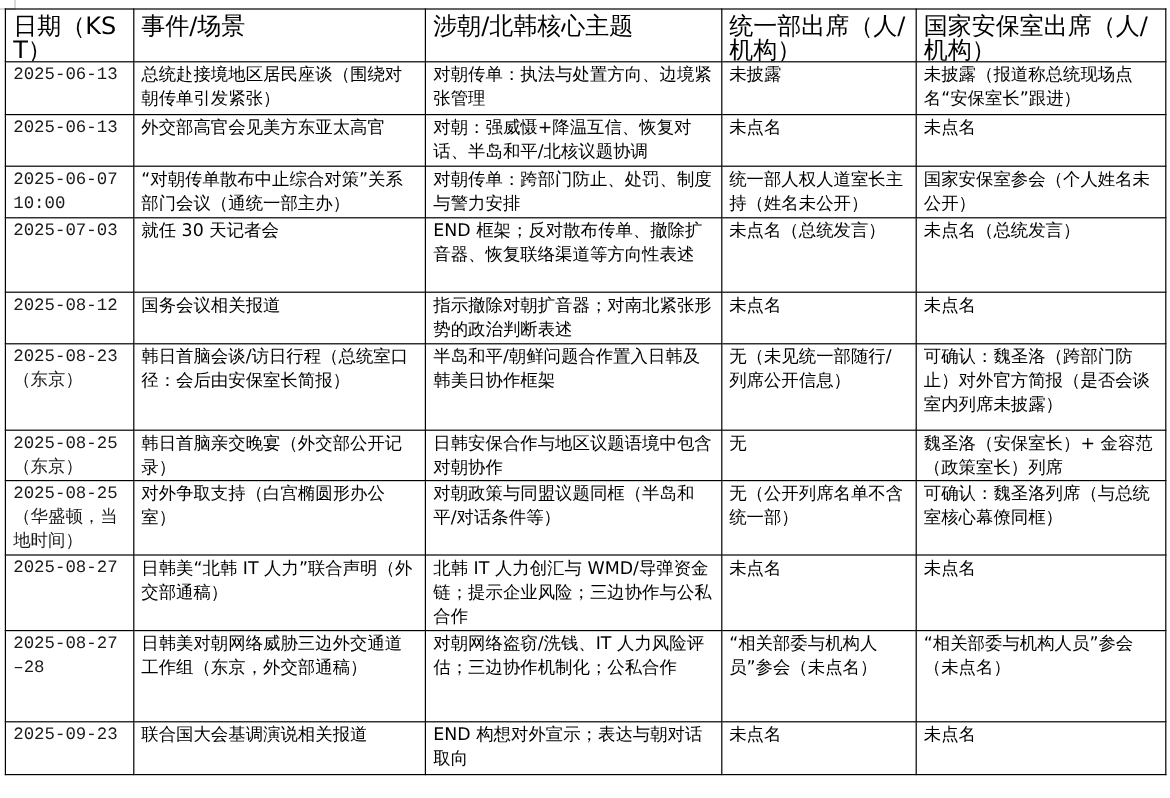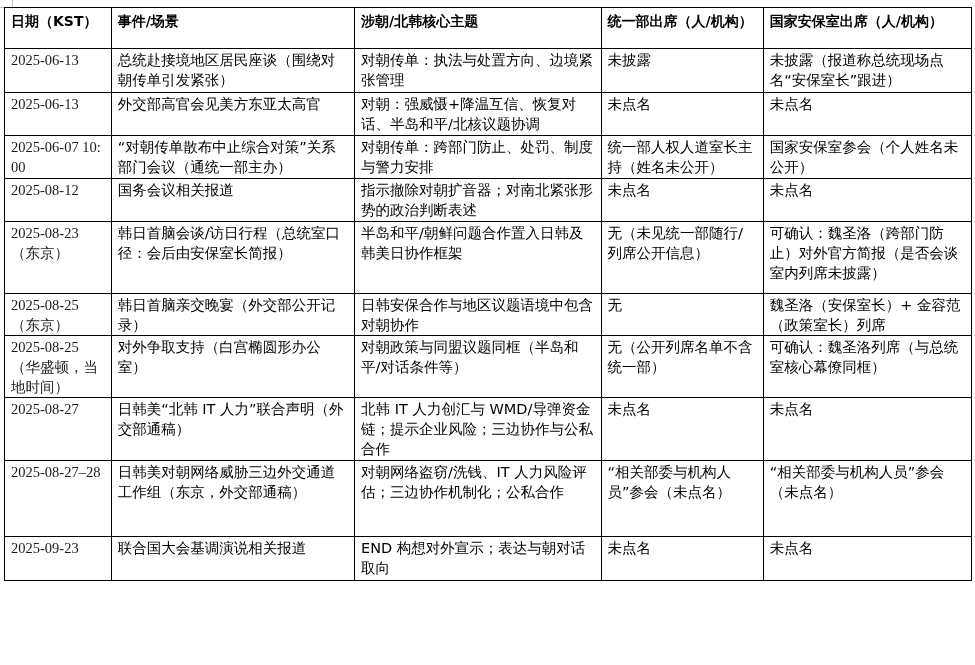--- a/index.html
+++ b/index.html
@@ -37,32 +37,32 @@
     vertical-align: top;
     padding: 1px 6px 0 6px;
     font-size: 14.5px;
     line-height: 20px;
     text-align: left;
     font-weight: normal;
     overflow: hidden;
     word-break: break-all;
   }
   table.doc-table th {
-    font-weight: bold;
-    font-size: 14px;
+    font-weight: normal;
+    font-size: 20px;
     line-height: 20px;
     padding-top: 3px;
   }
   .c-date { width: 100px; }
   .c-event { width: 228px; }
   .c-topic { width: 231px; }
   .c-unif { width: 152px; }
   .c-nsc { width: 195px; }
   td.date-cell {
-    font-family: Liberation Serif, serif;
+    font-family: Liberation Mono, monospace;
     font-size: 13px;
     color: #1a1a1a;
   }
 </style>
 </head>
 <body>
 
 <div class="corner-mark"></div>
 
 <table class="doc-table">
@@ -96,20 +96,27 @@
       <td>对朝：强威慑+降温互信、恢复对话、半岛和平/北核议题协调</td>
       <td>未点名</td>
       <td>未点名</td>
     </tr>
     <tr style="height:43px">
       <td class="date-cell">2025-06-07 10:00</td>
       <td>“对朝传单散布中止综合对策”关系部门会议（通统一部主办）</td>
       <td>对朝传单：跨部门防止、处罚、制度与警力安排</td>
       <td>统一部人权人道室长主持（姓名未公开）</td>
       <td>国家安保室参会（个人姓名未公开）</td>
+    </tr>
+    <tr style="height:62px">
+      <td class="date-cell">2025-07-03</td>
+      <td>就任 30 天记者会</td>
+      <td>END 框架；反对散布传单、撤除扩音器、恢复联络渠道等方向性表述</td>
+      <td>未点名（总统发言）</td>
+      <td>未点名（总统发言）</td>
     </tr>
     <tr style="height:43px">
       <td class="date-cell">2025-08-12</td>
       <td>国务会议相关报道</td>
       <td>指示撤除对朝扩音器；对南北紧张形势的政治判断表述</td>
       <td>未点名</td>
       <td>未点名</td>
     </tr>
     <tr style="height:72px">
       <td class="date-cell">2025-08-23（东京）</td>

